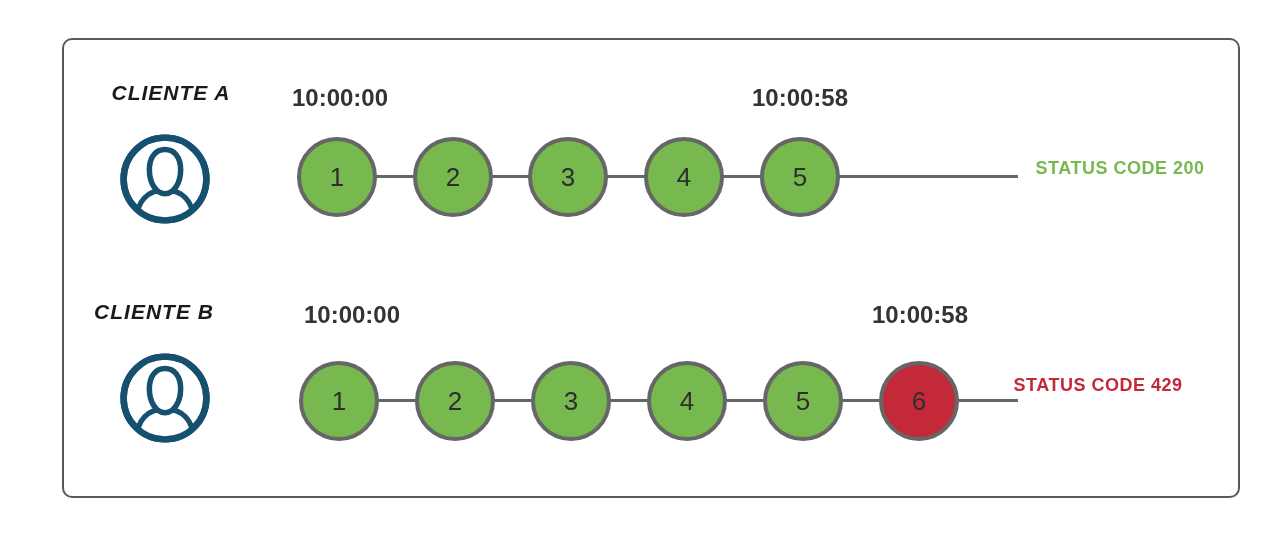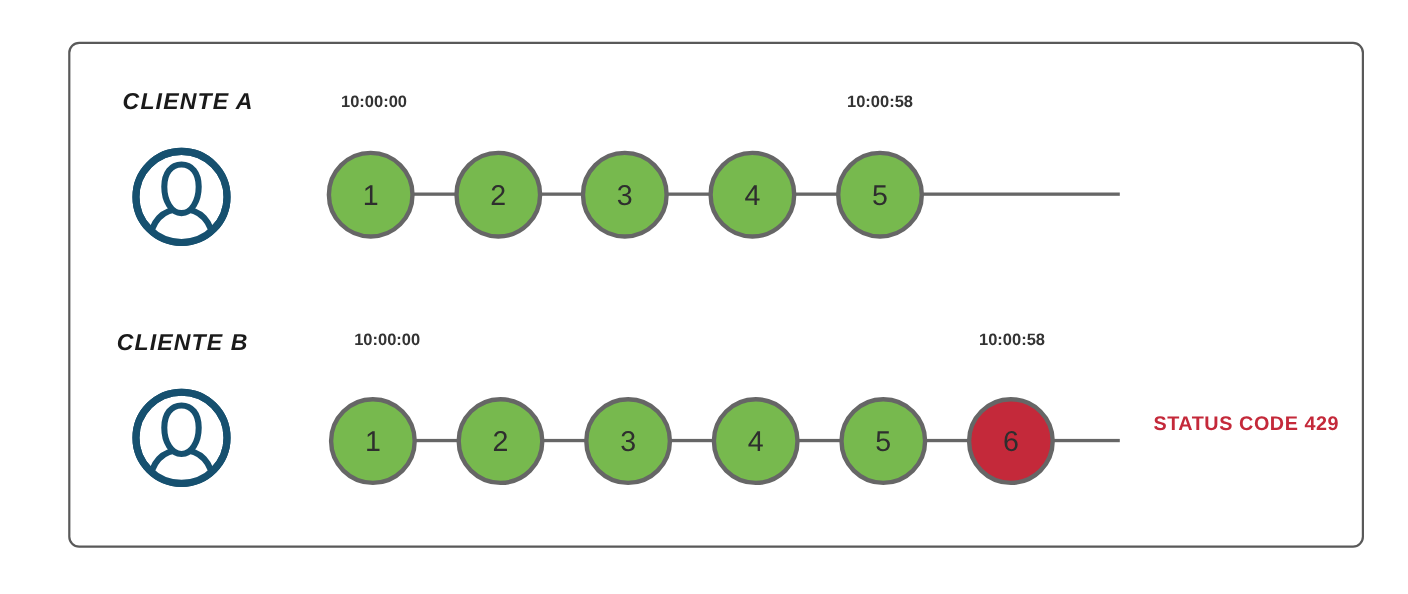--- a/index.html
+++ b/index.html
@@ -37,21 +37,21 @@
     font-weight: bold;
     font-style: italic;
     letter-spacing: 1px;
     color: #1a1a1a;
   }
   .user-icon { position: absolute; width: 92px; height: 92px; }
   .timestamp {
     position: absolute;
     width: 170px;
     text-align: center;
-    font-size: 15px;
+    font-size: 24px;
     font-weight: bold;
     color: var(--ink);
   }
   .hline {
     position: absolute;
     height: 3px;
     background: var(--line);
     z-index: 1;
   }
   .circle {
@@ -117,23 +117,24 @@
       <span>3</span>
     </div>
   <div class="circle" style="left:644px; top:137px;">
       <span>4</span>
     </div>
   <div class="circle" style="left:760px; top:137px;">
       <span>5</span>
     </div>
 
   <div class="status green" style="left:1015px; top:157px;">
+    <div>STATUS CODE 200</div>
   </div>
 
-  <div class="client-label" style="left:81px; top:300px;">CLIENTE B</div>
+  <div class="client-label" style="left:69px; top:300px;">CLIENTE B</div>
 
   <svg class="user-icon" style="left:119px; top:352px;" viewBox="0 0 100 100">
     <defs>
         <clipPath id="clipB">
           <circle cx="50" cy="50" r="45"></circle>
         </clipPath>
       </defs>
     <circle cx="50" cy="50" r="45" fill="#ffffff" stroke="#16506f" stroke-width="7"></circle>
     <g clip-path="url(#clipB)">
       <path d="M18 102 C18 72 33 62 50 62 C67 62 82 72 82 102 Z" fill="#ffffff" stroke="#16506f" stroke-width="6"></path>
@@ -159,16 +160,16 @@
   <div class="circle" style="left:647px; top:361px;">
       <span>4</span>
     </div>
   <div class="circle" style="left:763px; top:361px;">
       <span>5</span>
     </div>
   <div class="circle error" style="left:879px; top:361px;">
       <span>6</span>
     </div>
 
-  <div class="status red" style="left:1028px; top:374px;">
+  <div class="status red" style="left:993px; top:374px;">
     <div>STATUS CODE 429</div>
   </div>
 </div>
 
 </body></html>

